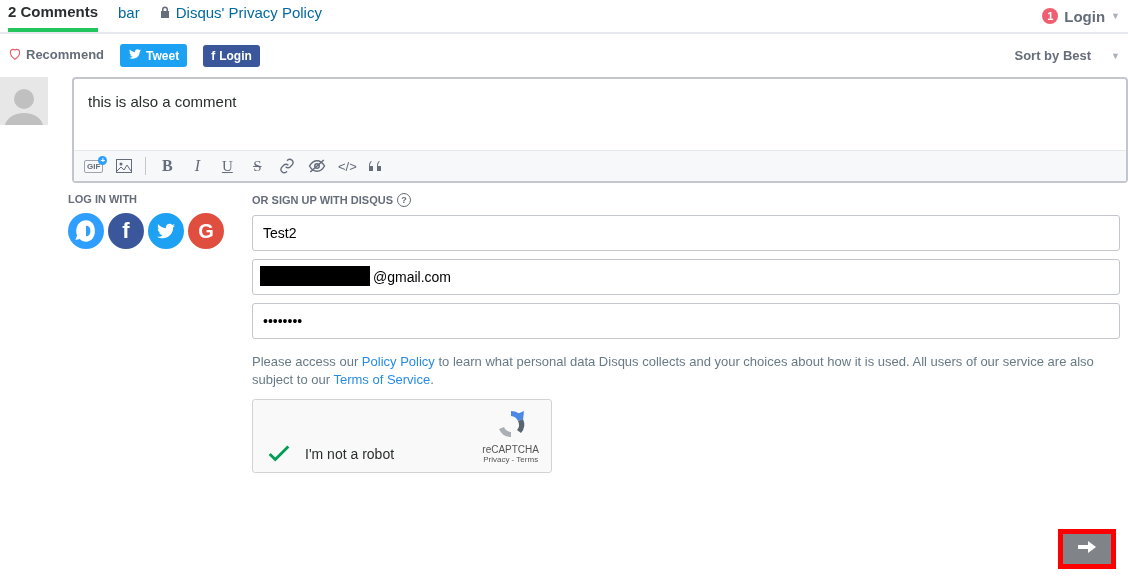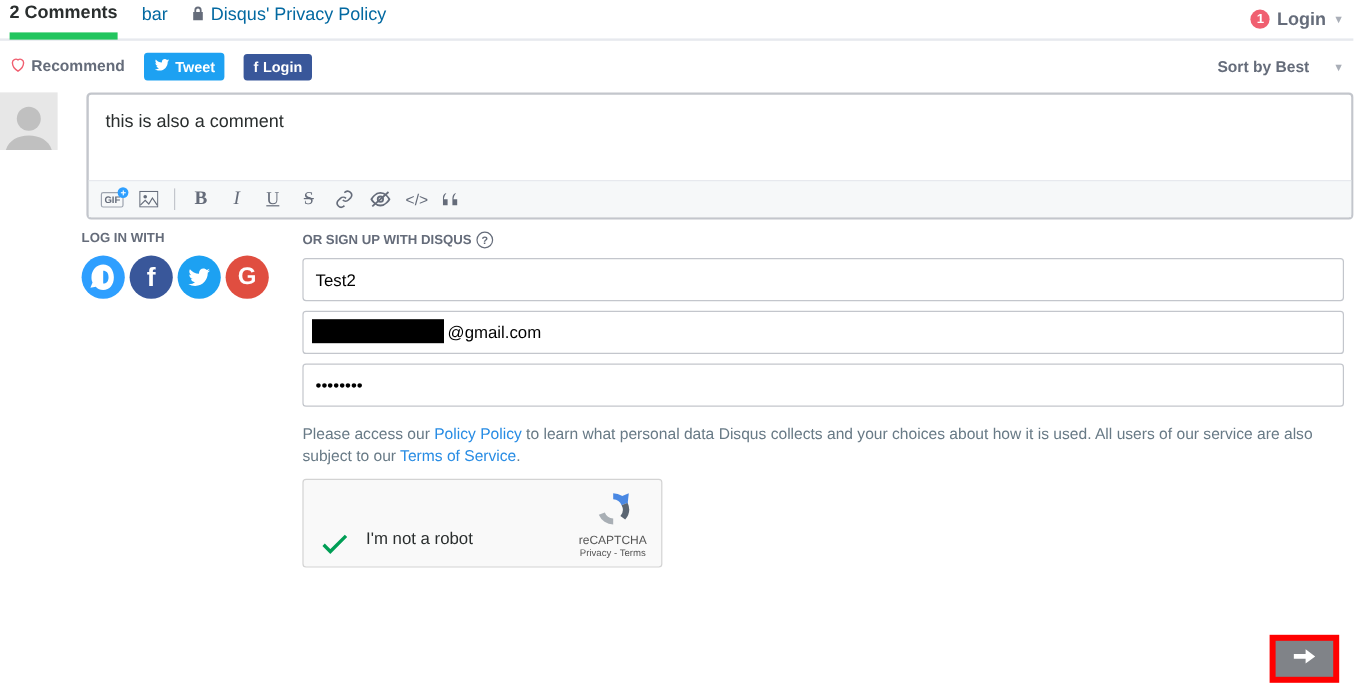--- a/index.html
+++ b/index.html
@@ -6,21 +6,21 @@
   body { font-family: "Helvetica Neue", Arial, sans-serif; background: #fff; color: #2a2e2e; width: 1128px; }
   a { color: #288ce4; text-decoration: none; }
 
   
   .header {
     display: flex; align-items: center; justify-content: space-between;
     border-bottom: 2px solid #e7e9ee; padding: 0 8px; height: 34px;
   }
   .tabs-left { display: flex; align-items: center; gap: 20px; }
   .tab { font-size: 15px; color: #0369a1; padding-bottom: 8px; }
-  .tab.active { color: #2a2e2e; font-weight: 700; border-bottom: 6px solid #22c55e; margin-bottom: -2px; }
+  .tab.active { color: #2a2e2e; font-weight: 700; border-bottom: 4px solid #22c55e; margin-bottom: -2px; }
   .tab.privacy { display: flex; align-items: center; gap: 6px; }
   .login-area { display: flex; align-items: center; gap: 6px; font-size: 15px; font-weight: 700; color: #656c7a; }
   .badge { background: #f05f70; color: #fff; width: 16px; height: 16px; border-radius: 8px; font-size: 11px; display: flex; align-items: center; justify-content: center; font-weight: 700; }
 
   
   .action-row { display: flex; align-items: center; justify-content: space-between; padding: 10px 8px; }
   .actions-left { display: flex; align-items: center; gap: 16px; }
   .recommend { display: flex; gap: 4px; color: #656c7a; font-weight: 700; font-size: 13px; }
   .tweet-btn, .share-btn { display: inline-flex; align-items: center; gap: 4px; color: #fff; font-weight: 700; font-size: 12px; padding: 4px 8px; border-radius: 3px; }
   .tweet-btn { background: #1da1f2; }
@@ -54,21 +54,21 @@
     width: 100%; border: 1px solid #c3c6cc; border-radius: 3px; padding: 9px 10px; font-size: 14px; margin-bottom: 8px;
   }
   .email-wrap { position: relative; }
   .email-mask { position: absolute; left: 8px; top: 7px; height: 20px; width: 110px; background: #000; }
   .email-input { padding-left: 120px !important; }
 
   .legal { font-size: 13px; color: #687a86; line-height: 1.4; margin: 6px 0 10px; }
   .guest-row { display: flex; align-items: center; gap: 6px; font-size: 13px; color: #687a86; margin-bottom: 12px; }
 
   .recaptcha { width: 300px; height: 74px; border: 1px solid #d3d3d3; border-radius: 3px; display: flex; align-items: center; padding: 0 12px; gap: 16px; background: #f9f9f9; }
-  .recaptcha-left { display: flex; align-items: flex-start; gap: 12px; margin-top: 36px; }
+  .recaptcha-left { display: flex; align-items: center; gap: 12px; margin-top: 36px; }
   .check-mark { width: 28px; height: 28px; display: flex; align-items: center; justify-content: center; }
   .recaptcha-text { font-size: 14px; color: #2a2e2e; }
   .recaptcha-right { margin-left: auto; text-align: center; }
   .recaptcha-brand { font-size: 10px; color: #555; }
   .recaptcha-links { font-size: 8px; color: #555; }
 
   
   .submit-wrap { position: absolute; right: 12px; bottom: 12px; padding: 5px; background: #ff0000; }
   .submit-btn { width: 48px; height: 30px; background: #808388; display: flex; align-items: center; justify-content: center; }
 

